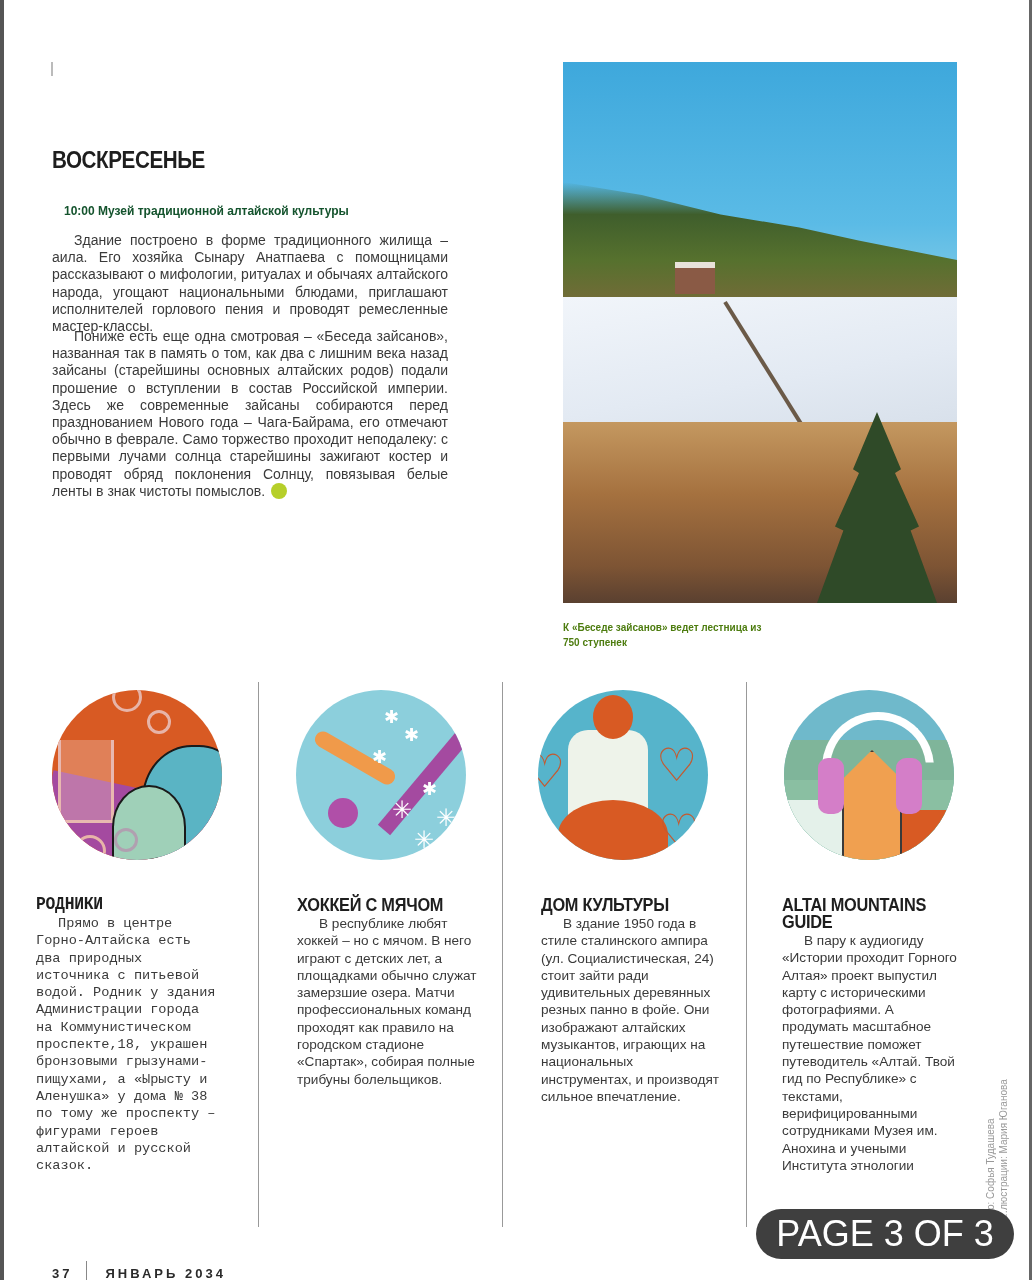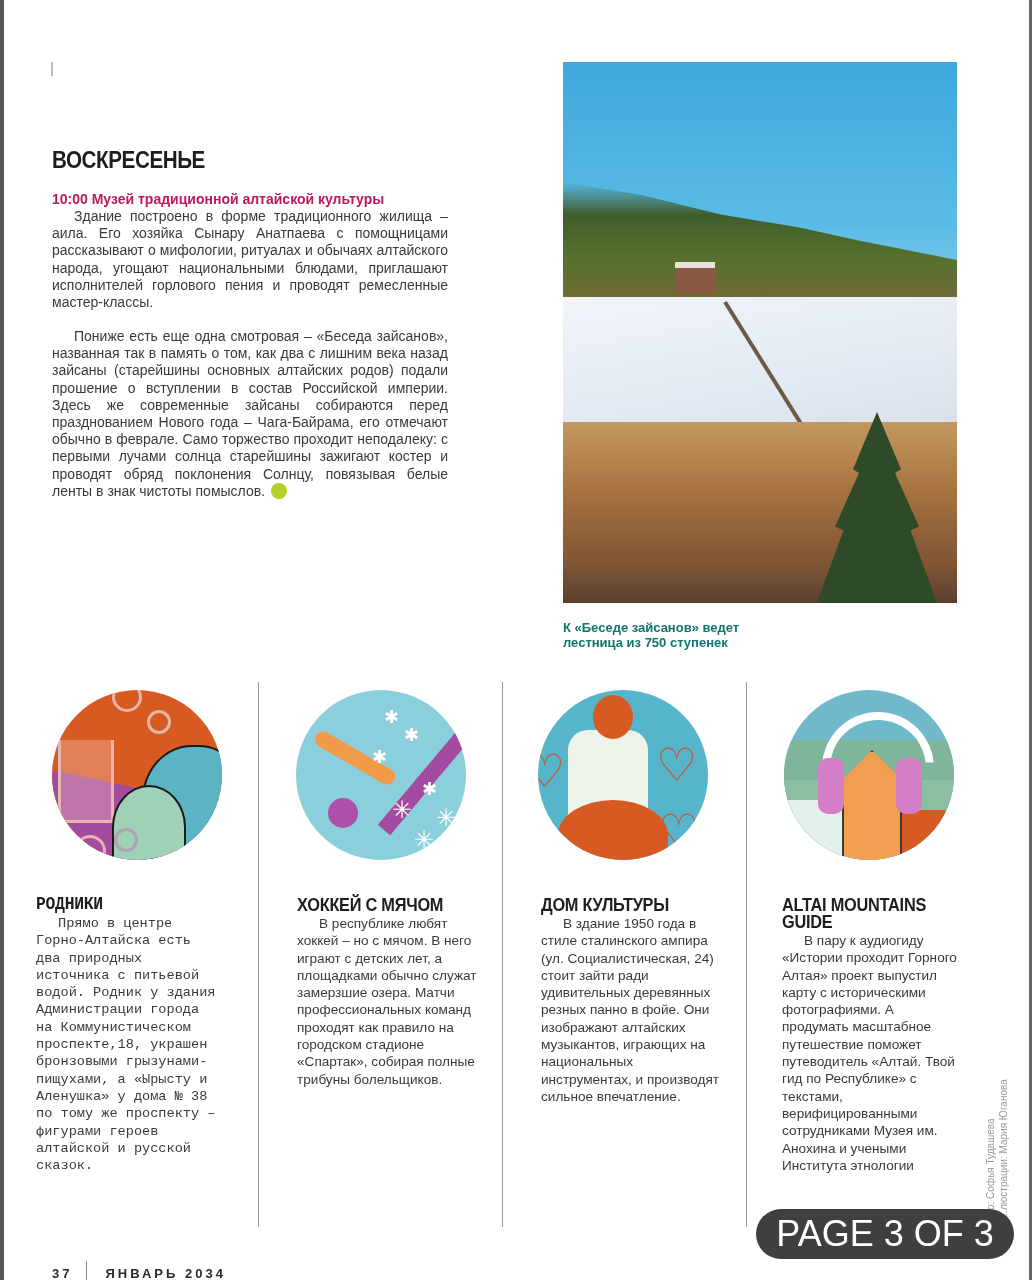--- a/index.html
+++ b/index.html
@@ -9,21 +9,21 @@
   }
   .edge-left { position: absolute; left: 0; top: 0; width: 4px; height: 1280px; background: #555; }
   .edge-right { position: absolute; right: 0; top: 0; width: 3px; height: 1280px; background: #666; }
   .mark { position: absolute; left: 51px; top: 62px; width: 2px; height: 14px; background: #bbb; }
 
   .section-title {
     position: absolute; left: 52px; top: 146px; font-size: 24px; font-weight: bold;
     letter-spacing: -0.5px; color: #1e1e1e; transform: scaleX(0.86); transform-origin: left;
   }
   .entry { position: absolute; left: 52px; width: 396px; }
-  .entry h3 { margin: 0; font-size: 14px; font-weight: bold; color: #be185d; line-height: 18px; }
+  .entry h3 { margin: 12px; font-size: 12px; font-weight: bold; color: #14532d; line-height: 18px; }
   .entry p { margin: 0; font-size: 14px; line-height: 17.2px; color: #3a3a3a; text-indent: 22px; text-align: justify; }
   .entry1 { top: 190px; }
   .entry2 { top: 328px; }
   .endmark { display: inline-block; width: 16px; height: 16px; border-radius: 50%; background: #b6cf2a; vertical-align: -3px; margin-left: 6px; }
 
   .photo {
     position: absolute; left: 563px; top: 62px; width: 394px; height: 541px; overflow: hidden;
     background: linear-gradient(180deg, #3ea8dc 0%, #5bbbe6 30%, #73c5e6 38%, #4a6a3a 40%, #3d5a2e 48%, #e8eef5 55%, #dfe7f0 70%, #b88a55 78%, #8a5a30 90%, #6a4a2a 100%);
   }
   .photo .forest { position: absolute; left: 0; top: 120px; width: 394px; height: 130px;
@@ -31,21 +31,21 @@
     clip-path: polygon(0 0, 20% 10%, 40% 25%, 60% 35%, 75% 45%, 100% 60%, 100% 100%, 0 100%); }
   .photo .snow { position: absolute; left: 0; top: 235px; width: 394px; height: 170px;
     background: linear-gradient(170deg, #f1f5fa 0%, #e3eaf3 50%, #d2dbe6 100%); }
   .photo .stairs { position: absolute; left: 160px; top: 240px; width: 4px; height: 220px; background: #6b5a48; transform: rotate(-32deg); transform-origin: top; }
   .photo .gazebo { position: absolute; left: 112px; top: 200px; width: 40px; height: 26px; background: #8a5a45; border-top: 6px solid #e8e2da; }
   .photo .brush { position: absolute; left: 0; top: 360px; width: 394px; height: 181px;
     background: linear-gradient(180deg, #c49860 0%, #a5713f 40%, #7d5434 80%, #5a4030 100%); }
   .photo .pine { position: absolute; right: 20px; top: 350px; width: 120px; height: 191px; background: #2f4a28;
     clip-path: polygon(50% 0, 70% 30%, 65% 32%, 85% 60%, 78% 62%, 100% 100%, 0 100%, 22% 62%, 15% 60%, 35% 32%, 30% 30%); }
 
-  .caption { position: absolute; left: 563px; top: 620px; font-size: 13px; font-weight: bold; line-height: 15px; color: #0f766e; }
+  .caption { position: absolute; left: 563px; top: 620px; font-size: 10px; font-weight: bold; line-height: 15px; color: #4d7c0f; }
 
   .vline { position: absolute; top: 682px; width: 1px; height: 545px; background: #999; }
 
   .illus { position: absolute; top: 690px; width: 170px; height: 170px; border-radius: 50%; overflow: hidden; }
   .il1 { left: 52px; background: #d85a23; }
   .il1 .purple { position: absolute; left: -10px; top: 100px; width: 200px; height: 90px; background: #a44aa0; transform: rotate(12deg); }
   .il1 .glass { position: absolute; left: 6px; top: 50px; width: 50px; height: 80px; border: 3px solid #e8b8b0; border-top: none; background: rgba(240,200,190,0.35); }
   .il1 .bear1 { position: absolute; left: 90px; top: 55px; width: 100px; height: 110px; border-radius: 48% 45% 0 0; background: #5ab4c4; border: 2px solid #1a1a1a; }
   .il1 .bear2 { position: absolute; left: 60px; top: 95px; width: 70px; height: 80px; border-radius: 50% 50% 0 0; background: #9fd0b8; border: 2px solid #1a1a1a; }
   .il1 .ring { position: absolute; border-radius: 50%; border: 3px solid #e7b4a8; }

